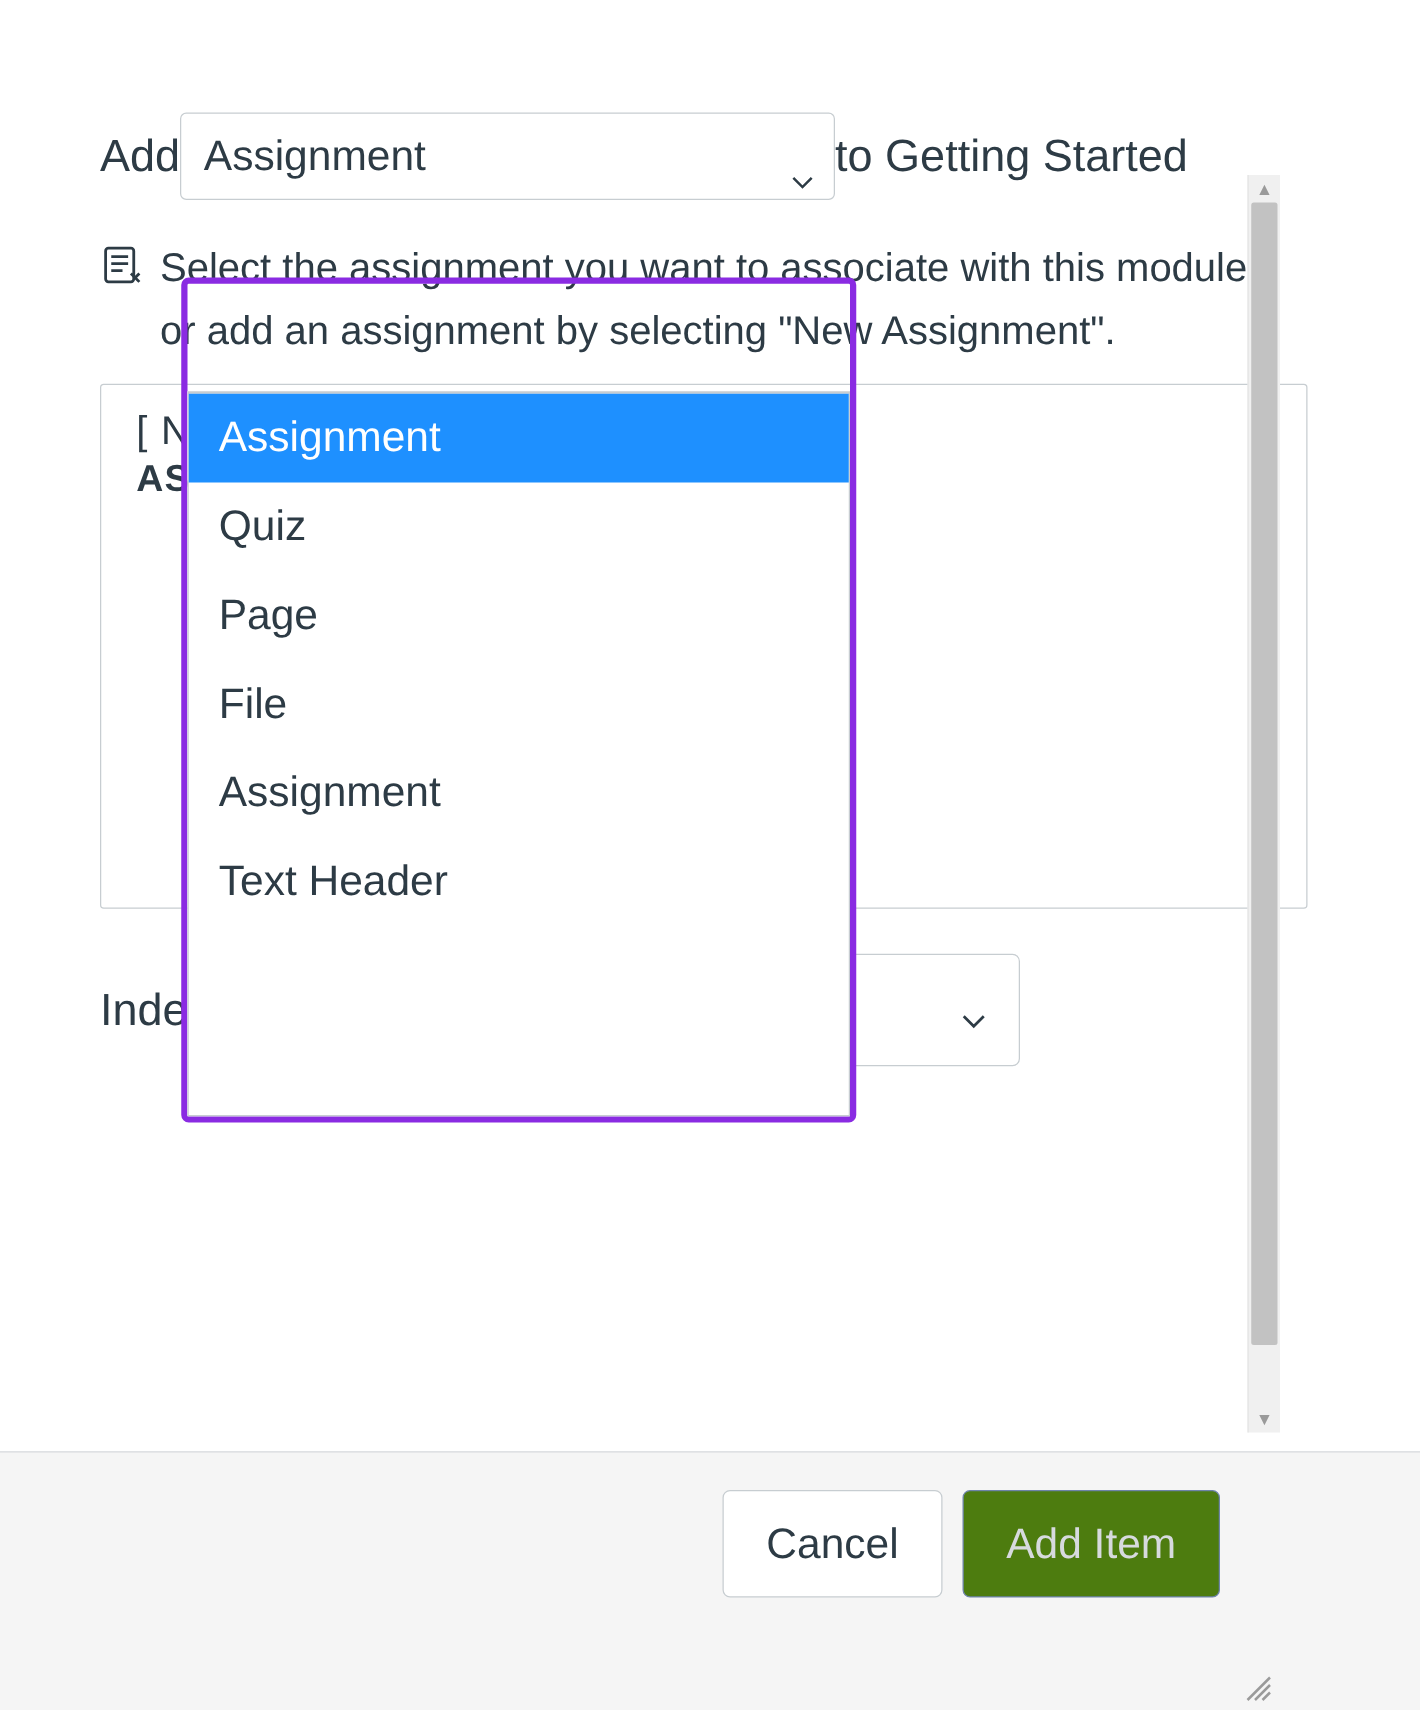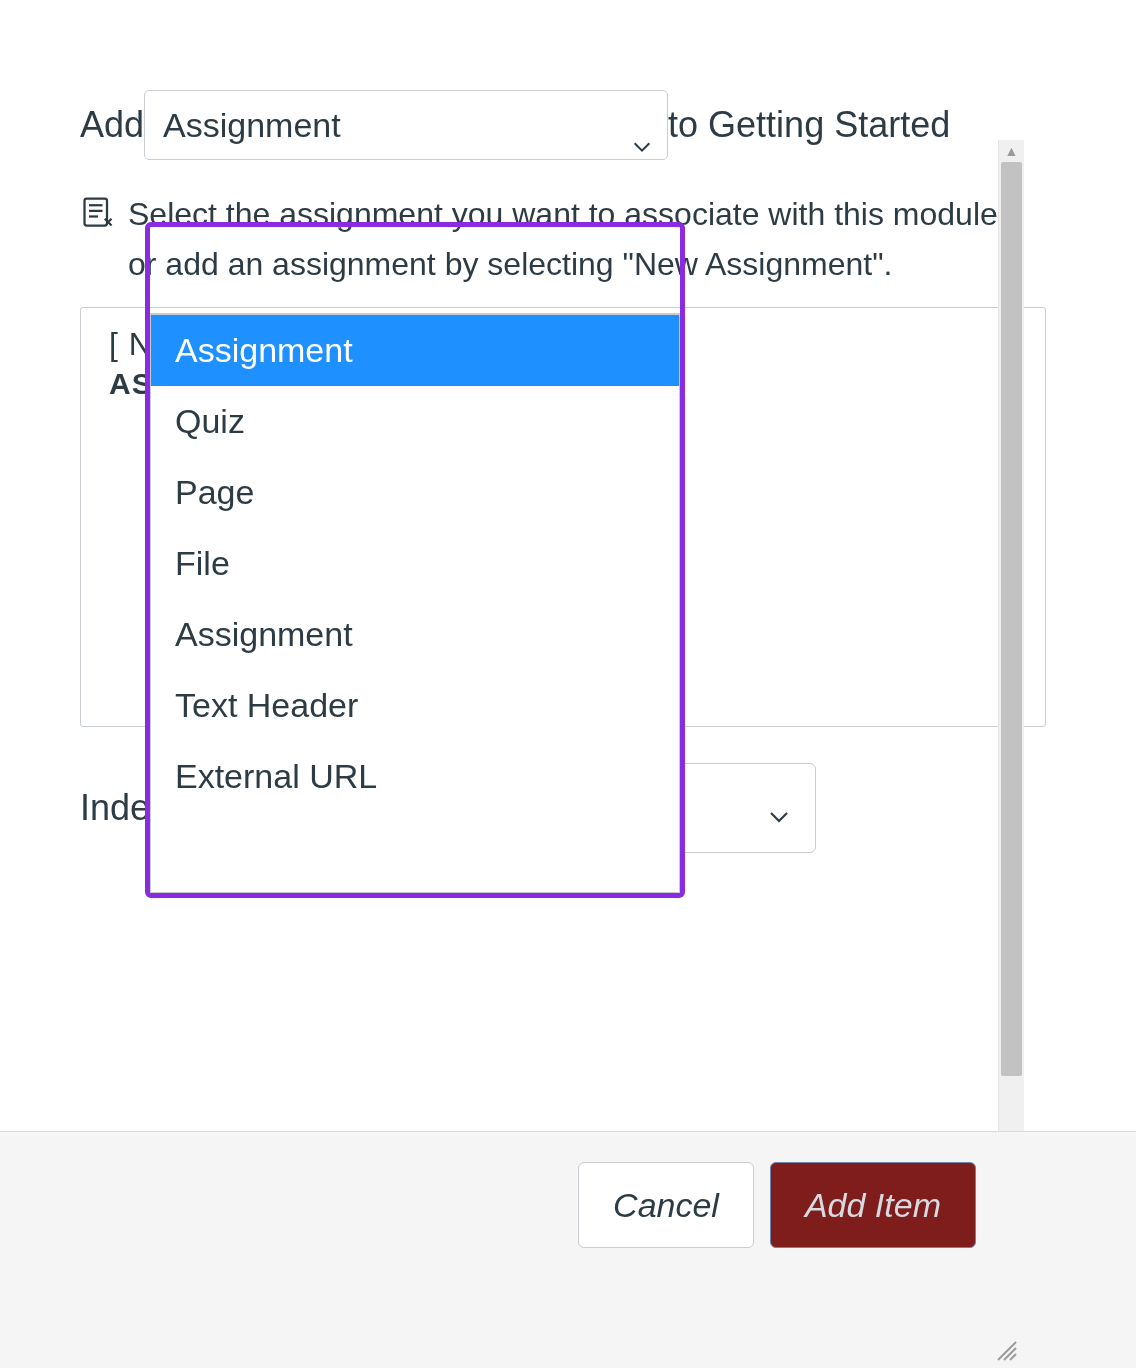--- a/index.html
+++ b/index.html
@@ -167,45 +167,44 @@
   }
   .dd-item.selected {
     background: #1e90ff;
     color: #fff;
   }
 
   
   .modal-footer {
     position: absolute;
     left: 0; right: 0; bottom: 0;
-    height: 237px;
+    height: 207px;
     background: #f5f5f5;
     border-top: 1px solid #d7dade;
     display: flex;
     align-items: flex-start;
     justify-content: flex-end;
     gap: 16px;
     padding: 30px 160px 0 0;
-    font-style: italic;
   }
   .btn {
     height: 86px;
     padding: 0 34px;
     font-size: 34px;
     border: 1px solid #c7cdd1;
     border-radius: 6px;
     background: #fff;
     color: #2d3b45;
     cursor: pointer;
     display: inline-flex;
     align-items: center;
     justify-content: center;
   }
   .btn-primary {
-    background: #7f1d1d;
+    background: #4d7c0f;
     color: #d7dade;
     border-color: #6e84aa;
   }
 
   
   .outer-scroll {
     position: absolute;
     right: 112px;
     top: 140px;
     bottom: 222px;
@@ -299,21 +298,20 @@
 
     <div class="dropdown-wrap">
       <div class="inner-top"></div>
       <div class="dropdown-list">
         <div class="dd-item selected" data-bind="body.item_type.options.0">Assignment</div>
         <div class="dd-item" data-bind="body.item_type.options.1">Quiz</div>
         <div class="dd-item" data-bind="body.item_type.options.3">Page</div>
         <div class="dd-item" data-bind="body.item_type.options.2">File</div>
         <div class="dd-item" data-bind="body.item_type.options.4">Assignment</div>
         <div class="dd-item" data-bind="body.item_type.options.5">Text Header</div>
-        <div class="dd-item" data-bind="body.item_type.options.6">External URL</div>
       </div>
     </div>
 
   </div>
 
   <div class="outer-scroll">
     <div class="arrow up">▲</div>
     <div class="thumb"></div>
     <div class="arrow down">▼</div>
   </div>

